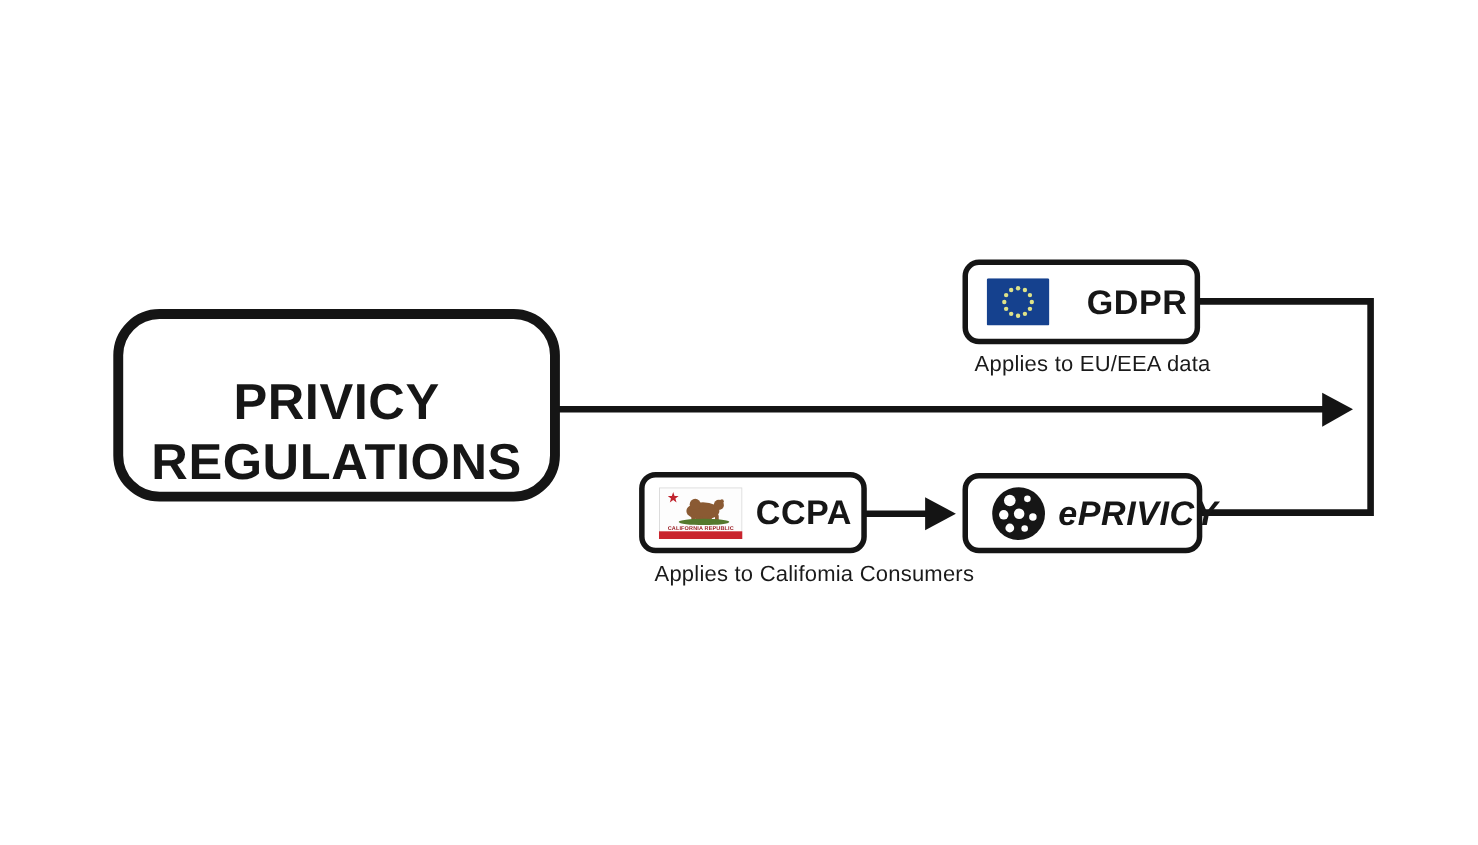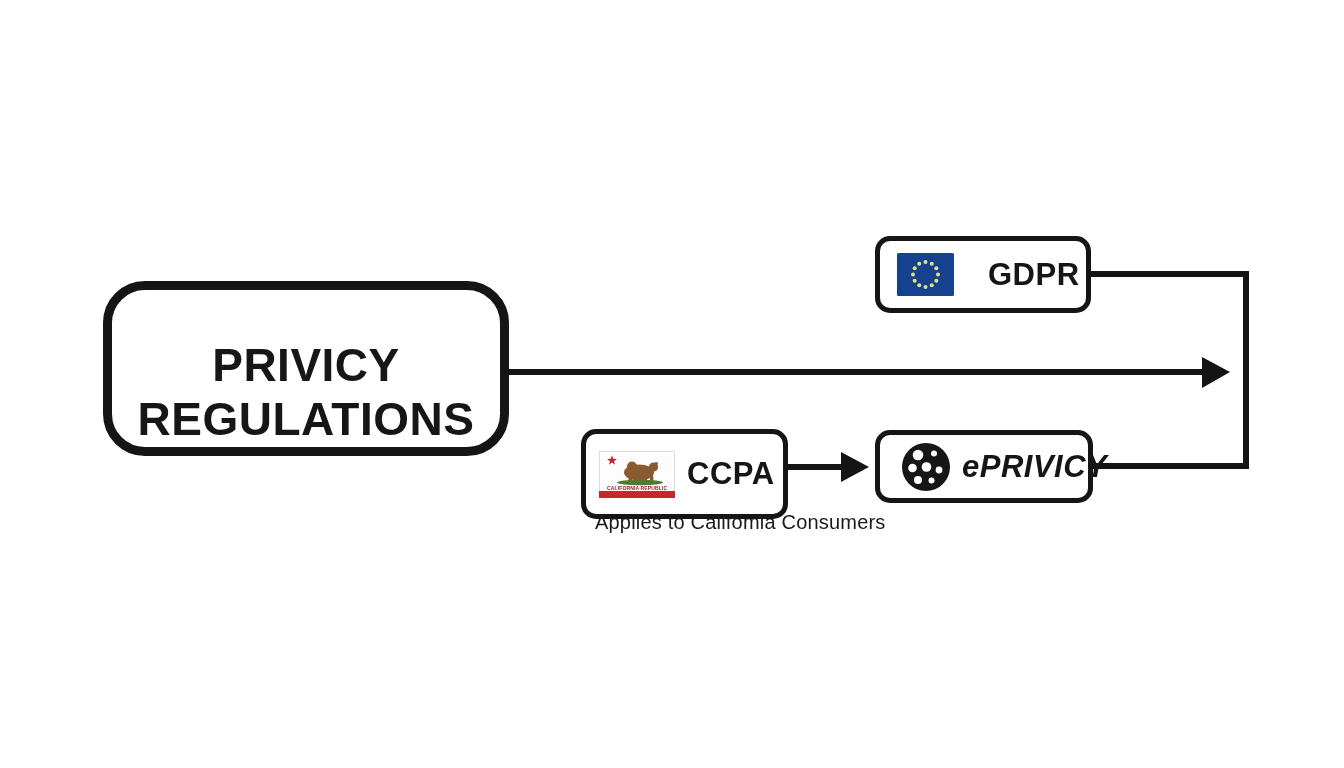--- a/index.html
+++ b/index.html
@@ -59,21 +59,21 @@
     top: 236px;
     width: 216px;
     height: 77px;
     padding-left: 17px;
     gap: 34px;
   }
   .node-ccpa {
     left: 581px;
     top: 429px;
     width: 207px;
-    height: 90px;
+    height: 74px;
     padding-left: 13px;
     gap: 12px;
   }
   .node-eprivicy {
     left: 875px;
     top: 430px;
     width: 218px;
     height: 73px;
     padding-left: 21px;
     gap: 11px;
@@ -132,20 +132,21 @@
         <circle cx="28.5" cy="34" r="2"></circle>
         <circle cx="22.25" cy="32.32" r="2"></circle>
         <circle cx="17.68" cy="27.75" r="2"></circle>
         <circle cx="16" cy="21.5" r="2"></circle>
         <circle cx="17.68" cy="15.25" r="2"></circle>
         <circle cx="22.25" cy="10.68" r="2"></circle>
       </g>
     </svg>
     <span class="node-label">GDPR</span>
   </div>
+  <div class="caption cap-gdpr">Applies to EU/EEA data</div>
 
   <div class="node node-ccpa">
     <svg class="icon-svg" width="76" height="47" viewBox="0 0 76 47">
       <rect x="0.5" y="0.5" width="75" height="46" fill="#fdfdfd" stroke="#dcdcdc" stroke-width="1"></rect>
       <polygon fill="#c0242e" points="13,4.3 14.23,7.8 17.95,7.89 15,10.15 16.06,13.71 13,11.6 9.94,13.71 11,10.15 8.05,7.89 11.77,7.8"></polygon>
       <g fill="#8a5a33">
         <ellipse cx="40" cy="21.5" rx="15" ry="8"></ellipse>
         <circle cx="33" cy="15.5" r="5"></circle>
         <circle cx="54.5" cy="16" r="4.6"></circle>
         <circle cx="57.3" cy="12.6" r="1.7"></circle>

